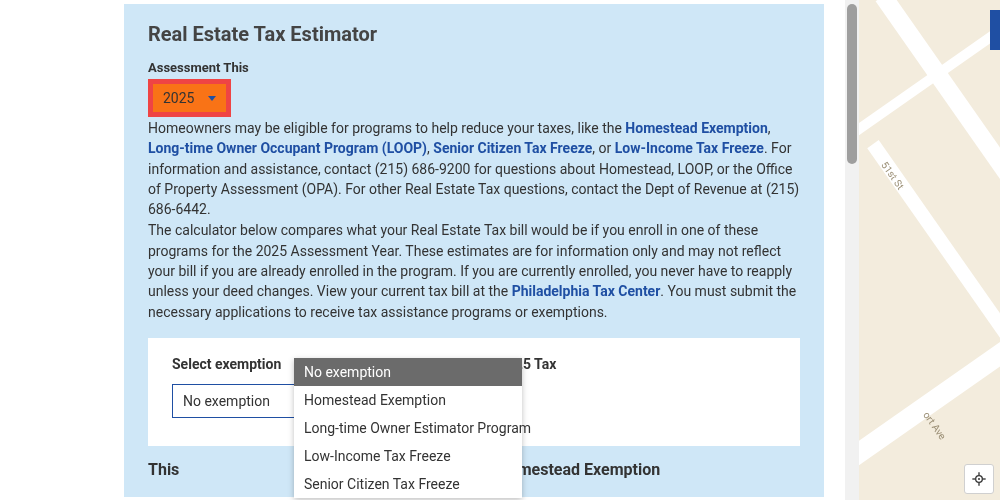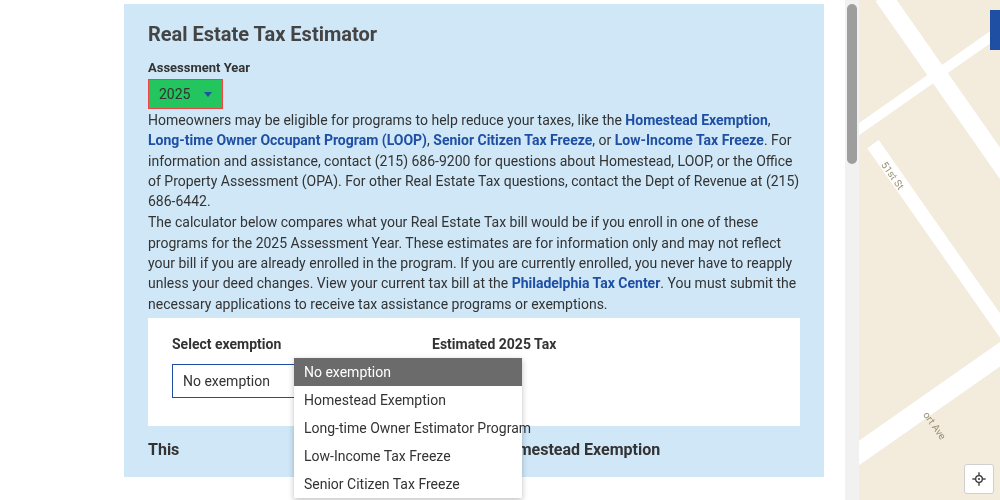--- a/index.html
+++ b/index.html
@@ -33,22 +33,22 @@
   }
   .field-label {
     font-size: 13px;
     font-weight: 700;
     color: #333;
     margin-bottom: 4px;
   }
   .year-select {
     display: inline-flex;
     align-items: center;
-    background: #22c55e;
-    border: 1px solid #ef4444;
+    background: #f97316;
+    border: 5px solid #ef4444;
     padding: 6px 10px 6px 10px;
     font-size: 14px;
     color: #333;
     cursor: pointer;
     min-width: 74px;
     justify-content: space-between;
   }
   .caret {
     width: 0; height: 0;
     border-left: 4px solid transparent;
@@ -63,21 +63,21 @@
     margin-top: 1px;
   }
   .para a, .para .link {
     color: #1f4fa3;
     font-weight: 700;
     text-decoration: none;
     cursor: pointer;
   }
   .white-card {
     background: #fff;
-    margin-top: 4px;
+    margin-top: 16px;
     padding: 18px 24px 28px 24px;
     width: 100%;
   }
   .row {
     display: flex;
     gap: 60px;
   }
   .col { flex: 0 0 auto; }
   .col1 { width: 200px; }
   .select-box {
@@ -198,21 +198,21 @@
   }
   .locate-btn svg { width: 16px; height: 16px; }
 </style>
 </head>
 <body>
 
 <div class="left-col">
   <div class="blue-panel">
     <h2 class="title">Real Estate Tax Estimator</h2>
 
-    <div class="field-label">Assessment Year</div>
+    <div class="field-label">Assessment This</div>
     <div class="year-select">
       <span>2025</span>
       <span class="caret"></span>
     </div>
 
     <p class="para">
       <span>Homeowners may be eligible for programs to help reduce your taxes, like the </span><span class="link">Homestead Exemption</span><span>, </span><span class="link">Long-time Owner Occupant Program (LOOP)</span><span>, </span><span class="link">Senior Citizen Tax Freeze</span><span>, or </span><span class="link">Low-Income Tax Freeze</span><span>. For information and assistance, contact (215) 686-9200 for questions about Homestead, LOOP, or the Office of Property Assessment (OPA). For other Real Estate Tax questions, contact the Dept of Revenue at (215) 686-6442.</span>
     </p>
 
     <p class="para">

